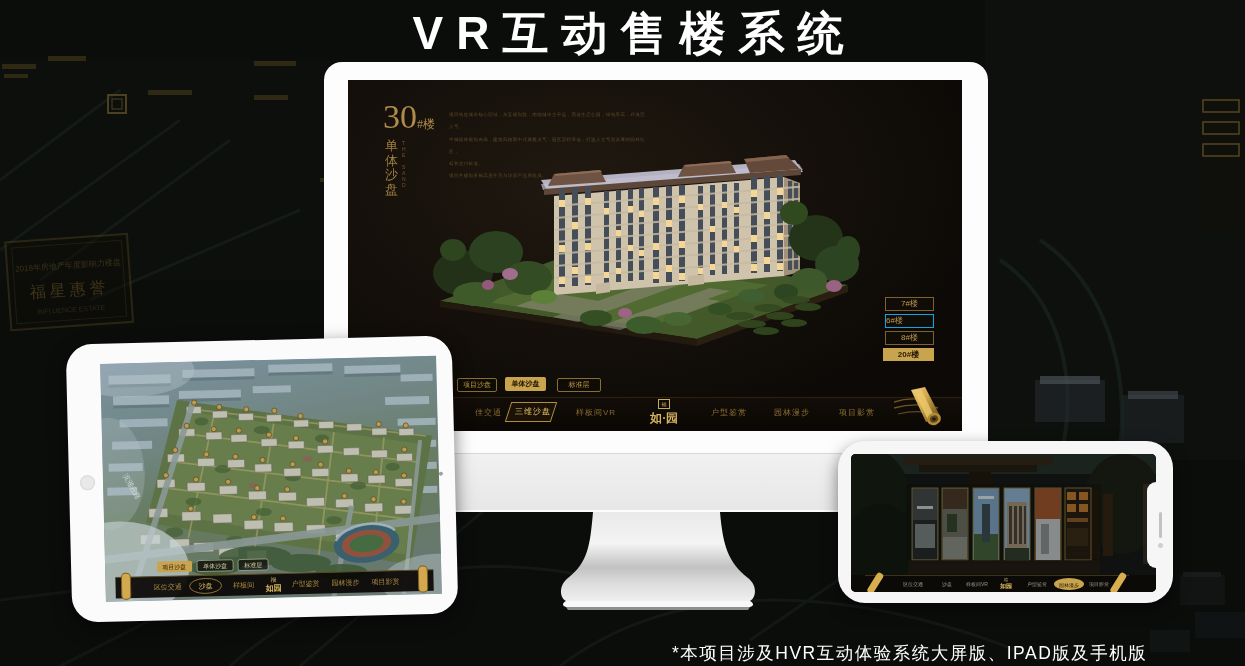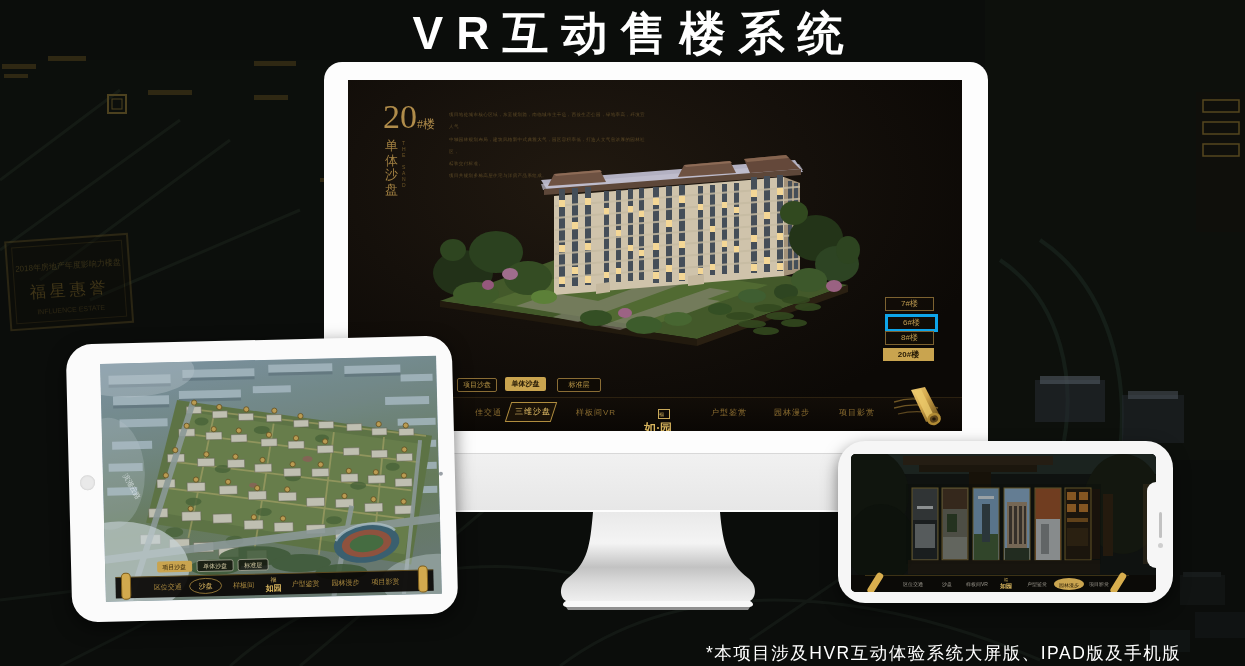--- a/index.html
+++ b/index.html
@@ -88,21 +88,21 @@
 <div class="abs" style="left:324px;top:62px;width:664px;height:450px;background:#fdfdfd;border-radius:18px 18px 10px 10px;"></div>
 
 <div class="abs" style="left:326px;top:453px;width:660px;height:57px;background:linear-gradient(#f1f1f1,#e7e7e7);border-radius:0 0 18px 18px;"></div>
 <div class="abs" style="left:330px;top:452.5px;width:652px;height:1px;background:#d8d8d8;"></div>
 
 <div class="abs" style="left:348px;top:80px;width:614px;height:351px;background:#0e0a07;overflow:hidden;">
 
   <div class="abs" style="left:0;top:0;width:614px;height:351px;background:radial-gradient(ellipse 420px 260px at 38% 30%, #211910 0%, #15100b 55%, #0c0906 100%);"></div>
 
   <div class="abs" style="left:35px;top:18px;color:#b08c4a;font-family:'Liberation Serif',serif;">
-    <span style="font-size:34px;">20</span><span style="font-size:12px;">#楼</span>
+    <span style="font-size:34px;">30</span><span style="font-size:12px;">#楼</span>
   </div>
 
   <div class="abs" style="left:37px;top:59px;color:#a07f41;font-size:13px;line-height:14.5px;">单<br>体<br>沙<br>盘</div>
   <div class="abs" style="left:54px;top:60px;color:#6e5628;font-size:5px;line-height:6px;">T<br>H<br>E<br><br>S<br>A<br>N<br>D</div>
 
   <div class="abs" style="left:101px;top:29px;width:200px;color:#5d4a26;font-size:4.5px;line-height:12.3px;letter-spacing:0.4px;">
     项目地处城市核心区域，东至规划路，南临城市主干道，西接生态公园，绿地率高，环境宜人气<br>
     中轴园林规划布局，建筑风格新中式典雅大气，园区容积率低，打造人文气息浓厚的园林社区，<br>
     精装交付标准。<br>
     项目共规划多栋高层住宅与洋房产品系组成。
@@ -254,38 +254,38 @@
       <ellipse cx="448" cy="220" rx="14" ry="4"></ellipse>
       <ellipse cx="404" cy="244" rx="14" ry="4"></ellipse>
       <ellipse cx="432" cy="236" rx="14" ry="4"></ellipse>
       <ellipse cx="460" cy="227" rx="13" ry="4"></ellipse>
       <ellipse cx="418" cy="251" rx="13" ry="4"></ellipse>
       <ellipse cx="446" cy="243" rx="13" ry="4"></ellipse>
     </g>
   </svg>
 
   <div class="abs" style="left:537px;top:217px;width:47px;height:12px;border:1px solid #7d6230;background:rgba(18,13,7,0.85);color:#bd9a50;font-size:8px;text-align:center;line-height:12px;">7#楼</div>
-  <div class="abs" style="left:537px;top:234px;width:47px;height:12px;border:3px solid #0ea5e9;background:rgba(18,13,7,0.85);color:#bd9a50;font-size:8px;text-align:center;line-height:12px;">6#楼</div>
+  <div class="abs" style="left:537px;top:234px;width:47px;height:12px;border:1px solid #0ea5e9;background:rgba(18,13,7,0.85);color:#bd9a50;font-size:8px;text-align:left;line-height:12px;">6#楼</div>
   <div class="abs" style="left:537px;top:251px;width:47px;height:12px;border:1px solid #7d6230;background:rgba(18,13,7,0.85);color:#bd9a50;font-size:8px;text-align:center;line-height:12px;">8#楼</div>
   <div class="abs" style="left:535px;top:268px;width:51px;height:13px;background:#c9a44f;color:#241804;font-size:8px;font-weight:bold;text-align:center;line-height:13px;">20#楼</div>
 
   <div class="abs" style="left:109px;top:298px;width:38px;height:12px;border:1px solid #8a6d35;background:rgba(15,11,6,0.9);color:#b99647;font-size:7px;text-align:center;line-height:12px;border-radius:2px;">项目沙盘</div>
   <div class="abs" style="left:157px;top:297px;width:41px;height:14px;background:#c9a44f;color:#241804;font-size:7px;font-weight:bold;text-align:center;line-height:14px;border-radius:2px;">单体沙盘</div>
   <div class="abs" style="left:209px;top:298px;width:42px;height:12px;border:1px solid #8a6d35;background:rgba(15,11,6,0.9);color:#b99647;font-size:7px;text-align:center;line-height:12px;border-radius:2px;">标准层</div>
 
   <div class="abs" style="left:0;top:317px;width:614px;height:34px;background:linear-gradient(#120d08,#0a0704);border-top:1px solid #2c2110;border-bottom:2px solid #42351a;"></div>
 
   <div class="abs" style="left:98px;top:327px;width:56px;color:#8a6c30;font-size:8px;letter-spacing:1px;text-align:right;">佳交通</div>
 
   <div class="abs" style="left:160px;top:322px;width:44px;height:18px;border:1px solid #b08d3f;background:#1a1207;transform:skewX(-18deg);"></div>
   <div class="abs" style="left:163px;top:326px;width:40px;color:#e5c068;font-size:8px;font-weight:normal;letter-spacing:1px;text-align:right;">三维沙盘</div>
 
   <div class="abs" style="left:222px;top:327px;width:52px;color:#8a6c30;font-size:8px;letter-spacing:1px;text-align:center;">样板间VR</div>
 
-  <div class="abs" style="left:296px;top:329px;width:40px;color:#d8b55e;">
+  <div class="abs" style="left:296px;top:319px;width:40px;text-align:center;color:#d8b55e;">
     <div style="width:10px;height:8px;border:1px solid #c9a95a;margin:0 auto 1px;font-size:5px;line-height:8px;color:#d8b55e;">福</div>
     <div style="font-size:12px;font-weight:bold;font-family:'Liberation Serif',serif;">如·园</div>
   </div>
 
   <div class="abs" style="left:355px;top:327px;width:52px;color:#8a6c30;font-size:8px;letter-spacing:1px;text-align:center;">户型鉴赏</div>
 
   <div class="abs" style="left:418px;top:327px;width:52px;color:#8a6c30;font-size:8px;letter-spacing:1px;text-align:center;">园林漫步</div>
 
   <div class="abs" style="left:483px;top:327px;width:52px;color:#8a6c30;font-size:8px;letter-spacing:1px;text-align:center;">项目影赏</div>
 
@@ -638,15 +638,15 @@
     </svg>
   </div>
 
   <div class="abs" style="left:309px;top:41px;width:14px;height:86px;background:#f6f6f6;border-radius:9px 0 0 9px;"></div>
 
   <div class="abs" style="left:321px;top:71px;width:3px;height:26px;background:#c2c2c2;border-radius:2px;"></div>
 
   <div class="abs" style="left:320px;top:102px;width:5px;height:5px;background:#cfcfcf;border-radius:50%;"></div>
 </div>
 
-<div class="abs" style="left:706px;top:641px;color:#ffffff;font-size:17.5px;letter-spacing:1.5px;">*本项目涉及HVR互动体验系统大屏版、IPAD版及手机版</div>
+<div class="abs" style="left:672px;top:641px;color:#ffffff;font-size:17.5px;letter-spacing:1.5px;">*本项目涉及HVR互动体验系统大屏版、IPAD版及手机版</div>
 
 </div>
 
 </body></html>

